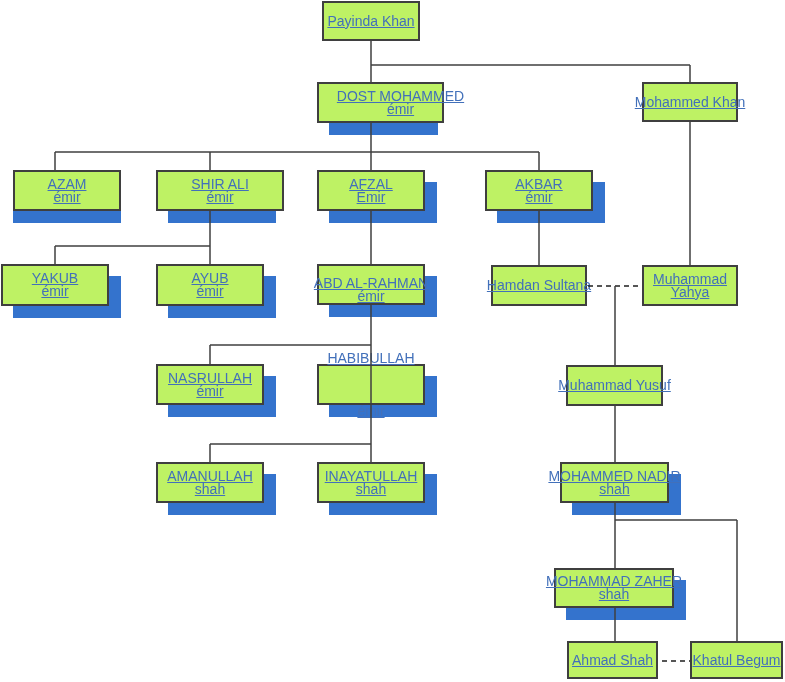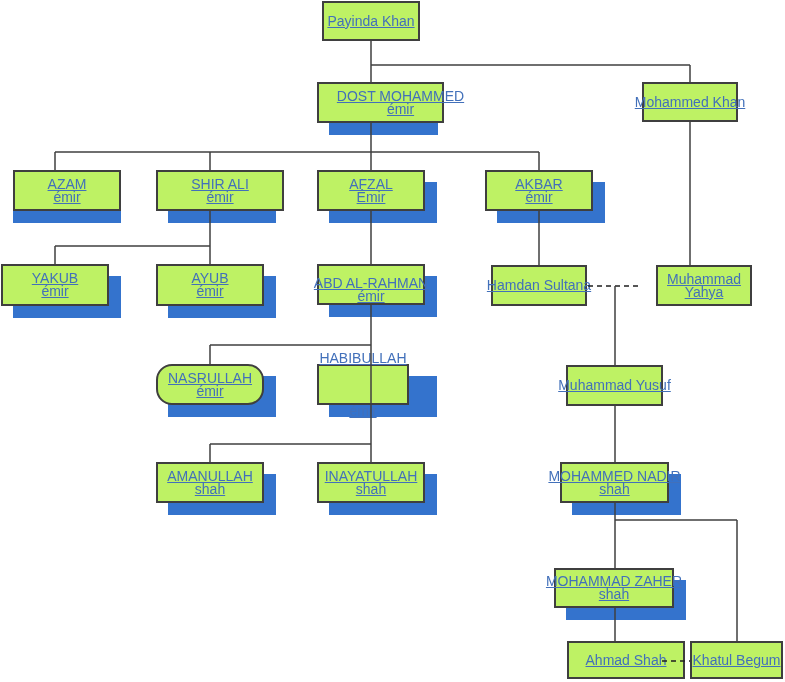--- a/index.html
+++ b/index.html
@@ -123,31 +123,31 @@
       <span class="line">émir</span>
     </div>
     <div class="node-shadow" style="left: 329px; top: 276px; width: 108px; height: 41px; background: rgb(52, 115, 205);"></div>
     <div class="node" style="left: 317px; top: 264px; width: 108px; height: 41px; justify-content: flex-end;">
       <span class="line">ABD AL-RAHMAN</span>
       <span class="line">émir</span>
     </div>
     <div class="node" style="left: 491px; top: 265px; width: 96px; height: 41px;">
       <span class="line">Hamdan Sultana</span>
     </div>
-    <div class="node" style="left: 656px; top: 265px; width: 96px; height: 41px; text-align: center;">
+    <div class="node" style="left: 642px; top: 265px; width: 96px; height: 41px; text-align: center;">
       <span class="line">Muhammad</span>
       <span class="line">Yahya</span>
     </div>
     <div class="node-shadow" style="left: 168px; top: 376px; width: 108px; height: 41px; background: rgb(52, 115, 205);"></div>
-    <div class="node" style="left: 156px; top: 364px; width: 108px; height: 41px; border-radius: 16px;">
+    <div class="node" style="left: 156px; top: 364px; width: 108px; height: 41px;">
       <span class="line">NASRULLAH</span>
       <span class="line">émir</span>
     </div>
     <div class="node-shadow" style="left: 329px; top: 376px; width: 108px; height: 41px; background: rgb(52, 115, 205);"></div>
-    <div class="node" style="left: 317px; top: 364px; width: 92px; height: 41px; gap: 40px;">
+    <div class="node" style="left: 317px; top: 364px; width: 108px; height: 41px; gap: 40px;">
       <span class="line">HABIBULLAH</span>
       <span class="line">émir</span>
     </div>
     <div class="node" style="left: 566px; top: 365px; width: 97px; height: 41px;">
       <span class="line">Muhammad Yusuf</span>
     </div>
     <div class="node-shadow" style="left: 168px; top: 474px; width: 108px; height: 41px; background: rgb(52, 115, 205);"></div>
     <div class="node" style="left: 156px; top: 462px; width: 108px; height: 41px;">
       <span class="line">AMANULLAH</span>
       <span class="line">shah</span>
@@ -160,19 +160,19 @@
     <div class="node-shadow" style="left: 572px; top: 474px; width: 109px; height: 41px; background: rgb(52, 115, 205);"></div>
     <div class="node" style="left: 560px; top: 462px; width: 109px; height: 41px;">
       <span class="line">MOHAMMED NADIR</span>
       <span class="line">shah</span>
     </div>
     <div class="node-shadow" style="left: 566px; top: 580px; width: 120px; height: 40px; background: rgb(52, 115, 205);"></div>
     <div class="node" style="left: 554px; top: 568px; width: 120px; height: 40px;">
       <span class="line">MOHAMMAD ZAHER</span>
       <span class="line">shah</span>
     </div>
-    <div class="node" style="left: 567px; top: 641px; width: 118px; height: 38px;">
+    <div class="node" style="left: 567px; top: 641px; width: 91px; height: 38px;">
       <span class="line">Ahmad Shah</span>
     </div>
     <div class="node" style="left: 690px; top: 641px; width: 93px; height: 38px; justify-content: center;">
       <span class="line">Khatul Begum</span>
     </div>
   </div>
 
 </body></html>

